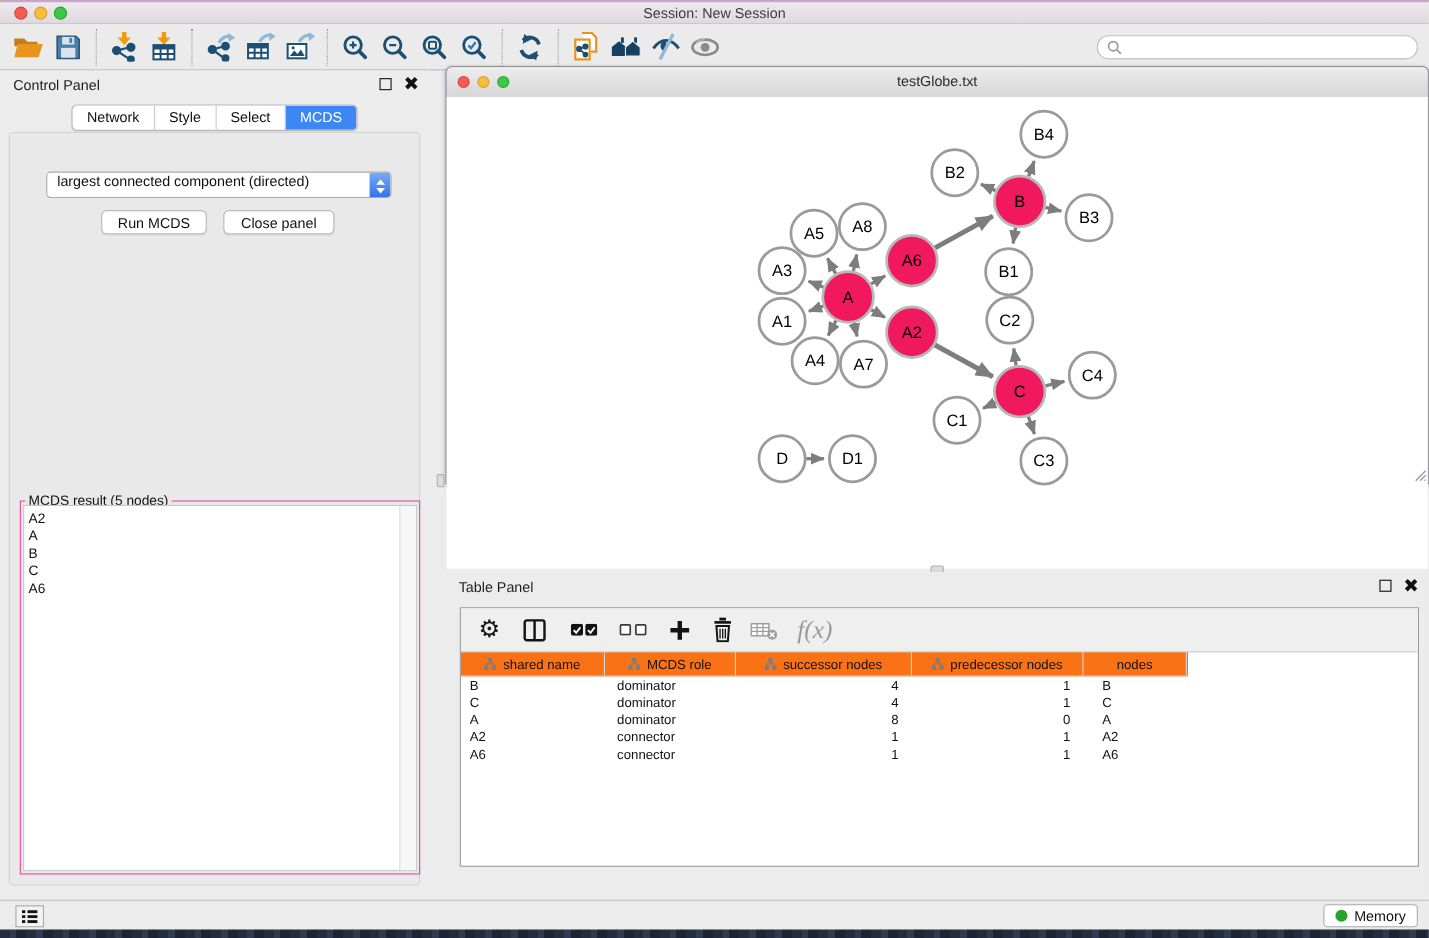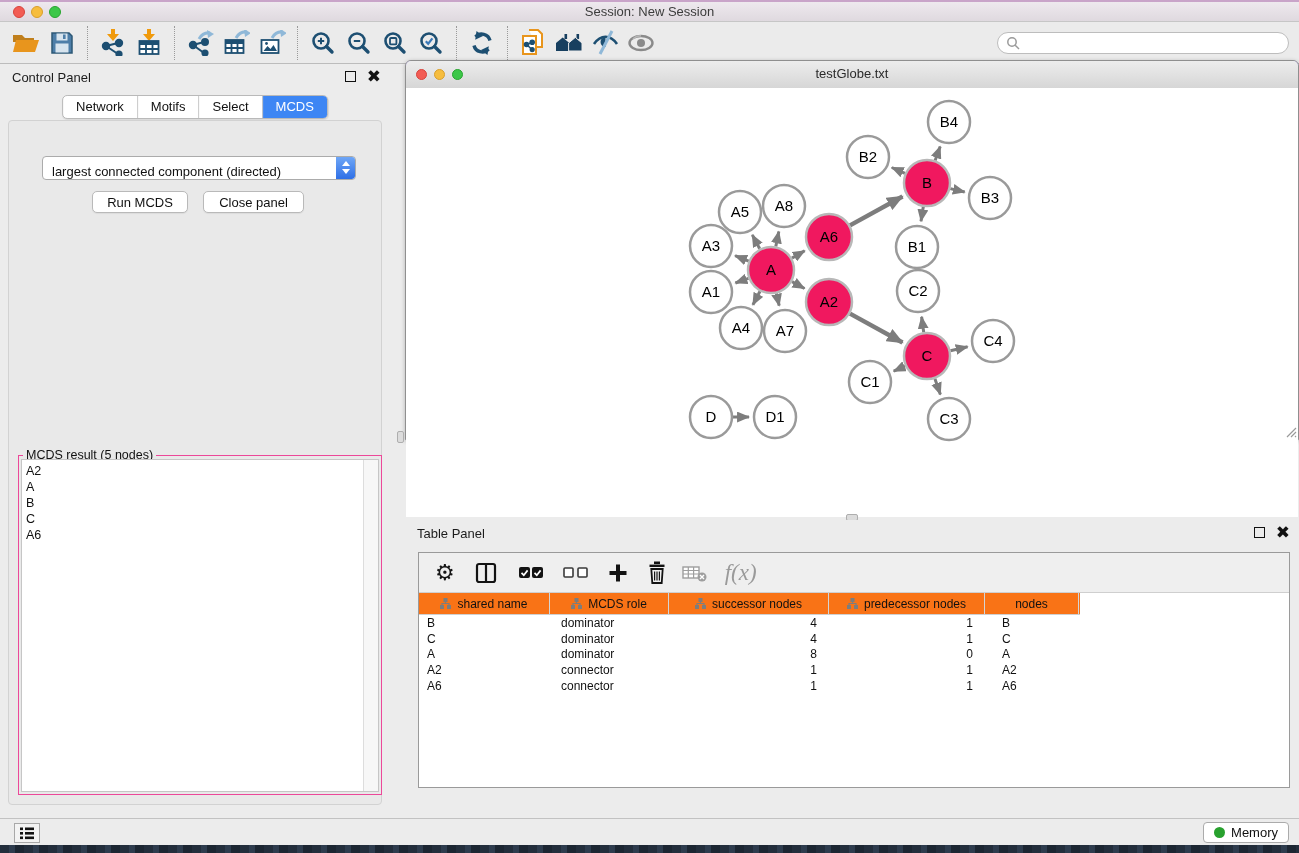--- a/index.html
+++ b/index.html
@@ -34,21 +34,21 @@
   .close-x{font-size:17px;font-weight:700;line-height:11px;color:#111}
   .cp-tabs{position:absolute;top:31px;left:50%;transform:translateX(-50%);display:flex;height:22px;
     border:1px solid #b9b9b9;border-radius:5px;overflow:hidden;background:#fff;box-shadow:0 1px 1px rgba(0,0,0,.08)}
   .seg-tab{padding:0 13px;font-size:13px;line-height:22px;color:#111;border-left:1px solid #c9c9c9;white-space:nowrap}
   .seg-tab:first-child{border-left:none}
   .seg-tab.active{background:#3d86f4;color:#fff}
   .cp-content{position:absolute;left:8px;top:56px;width:374px;height:685px;background:#e9e9e9;
     border:1px solid #d2d2d2;border-radius:4px;box-sizing:border-box}
   .opt-label{position:absolute;top:68px;left:0;width:390px;text-align:center;font-size:13px}
   .criterion-select{position:absolute;left:42px;top:92px;width:314px;height:24px;background:#fff;border:1px solid #ababab;
-    border-radius:4px;box-sizing:border-box;display:flex;align-items:flex-end;overflow:hidden}
+    border-radius:4px;box-sizing:border-box;display:flex;align-items:flex-start;overflow:hidden}
   .criterion-text{flex:1;font-size:13px;padding-left:9px;white-space:nowrap}
   .select-stepper{width:19px;height:24px;background:linear-gradient(#74abf8,#2f6fe6);display:flex;flex-direction:column;
     align-items:center;justify-content:center;gap:3px;border-radius:0 3px 3px 0}
   .tri-up{width:0;height:0;border-left:4px solid transparent;border-right:4px solid transparent;border-bottom:5px solid #fff}
   .tri-down{width:0;height:0;border-left:4px solid transparent;border-right:4px solid transparent;border-top:5px solid #fff}
   .btn{position:absolute;height:22px;background:#fff;border:1px solid #b9b9b9;border-radius:5px;font-size:13px;
     display:flex;align-items:center;justify-content:center;box-sizing:border-box;box-shadow:0 1px 1px rgba(0,0,0,.06)}
   .run-btn{left:92px;top:127px;width:96px}
   .closepanel-btn{left:203px;top:127px;width:101px}
   .result-group{position:absolute;left:18px;top:391px;width:364px;height:340px;border:1px solid #ec4899;box-sizing:border-box}
@@ -262,21 +262,21 @@
 </div>
 
 <div class="control-panel">
   <div class="panel-title">Control Panel</div>
   <div class="panel-btns">
     <div class="float-btn"></div>
     <div class="close-x">✖</div>
   </div>
   <div class="cp-tabs">
     <div class="seg-tab">Network</div>
-    <div class="seg-tab">Motifs</div>
+    <div class="seg-tab">Style</div>
     <div class="seg-tab">Select</div>
     <div class="seg-tab active">MCDS</div>
   </div>
   <div class="cp-content"></div>
   <div class="criterion-select">
     <div class="criterion-text">largest connected component (directed)</div>
     <div class="select-stepper">
       <div class="tri-up"></div>
         <div class="tri-down"></div>
     </div>

